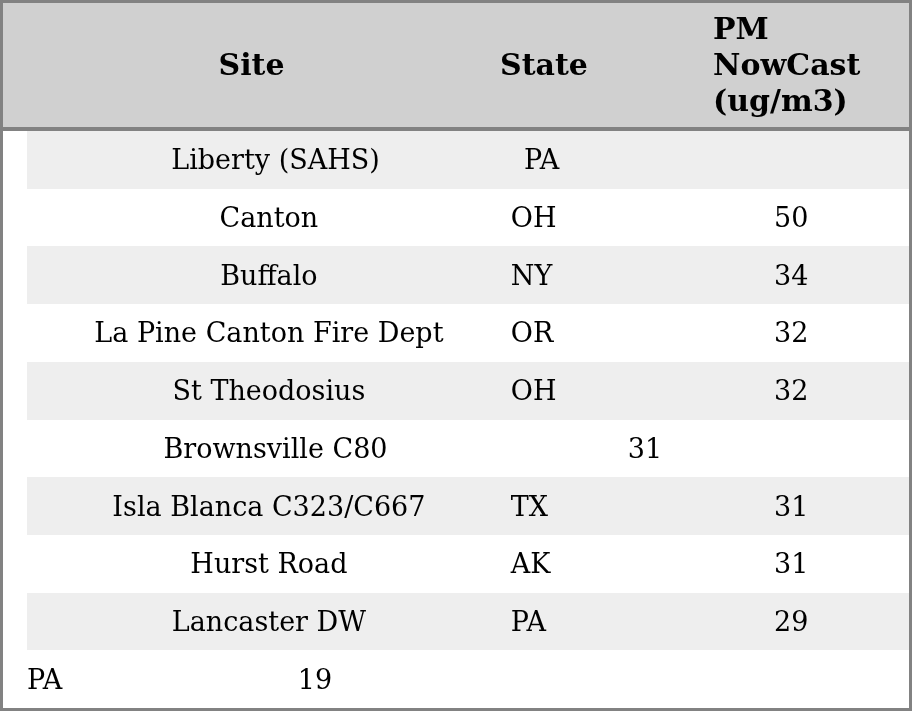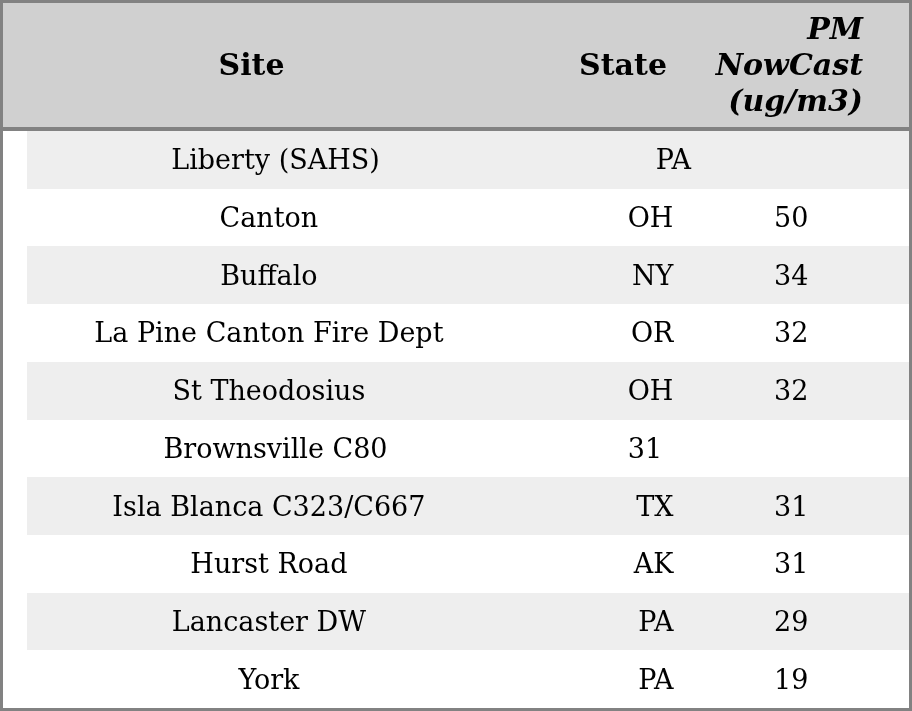--- a/index.html
+++ b/index.html
@@ -42,27 +42,26 @@
   }
   .row {
     flex: 1 1 auto;
     display: flex;
     align-items: center;
     font-size: 27px;
     background: var(--row-bg);
   }
   .row:nth-child(odd) { background: var(--row-alt-bg); }
   .c-site  { width: 497px; text-align: center; }
-  .c-state { width: 167px; text-align: right; }
+  .c-state { width: 167px; text-align: left; }
   .c-pm    { width: 242px; text-align: center; }
   .pm-head-wrap {
     display: inline-block;
     width: 150px;
-    text-align: right;
-    font-style: italic;
+    text-align: left;
   }
 </style>
 </head>
 <body>
 
 <div class="tbl">
   <div class="thead">
     <div class="c-site">Site</div>
     <div class="c-state">State</div>
     <div class="c-pm">
@@ -116,18 +115,17 @@
     <div class="c-pm">31</div>
   </div>
 
   <div class="row">
     <div class="c-site">Lancaster DW</div>
     <div class="c-state">PA</div>
     <div class="c-pm">29</div>
   </div>
 
   <div class="row">
-    <div class="c-site">York</div>
     <div class="c-state">PA</div>
     <div class="c-pm">19</div>
   </div>
 </div>
 </div>
 
 </body></html>

